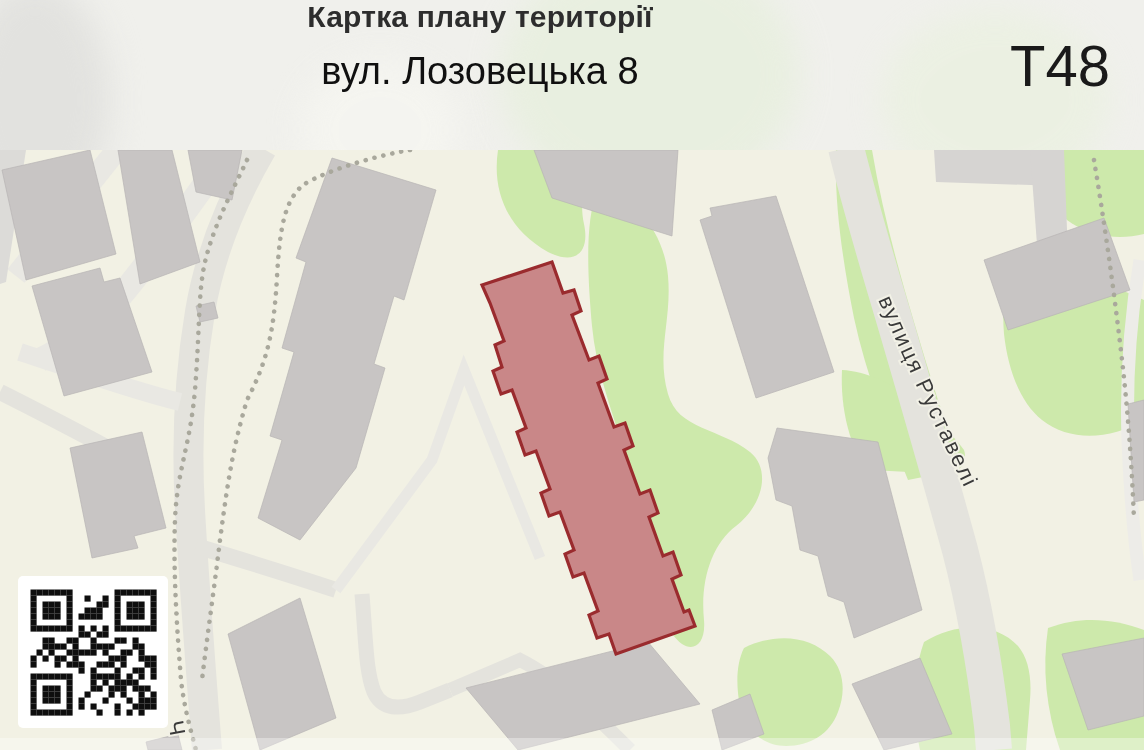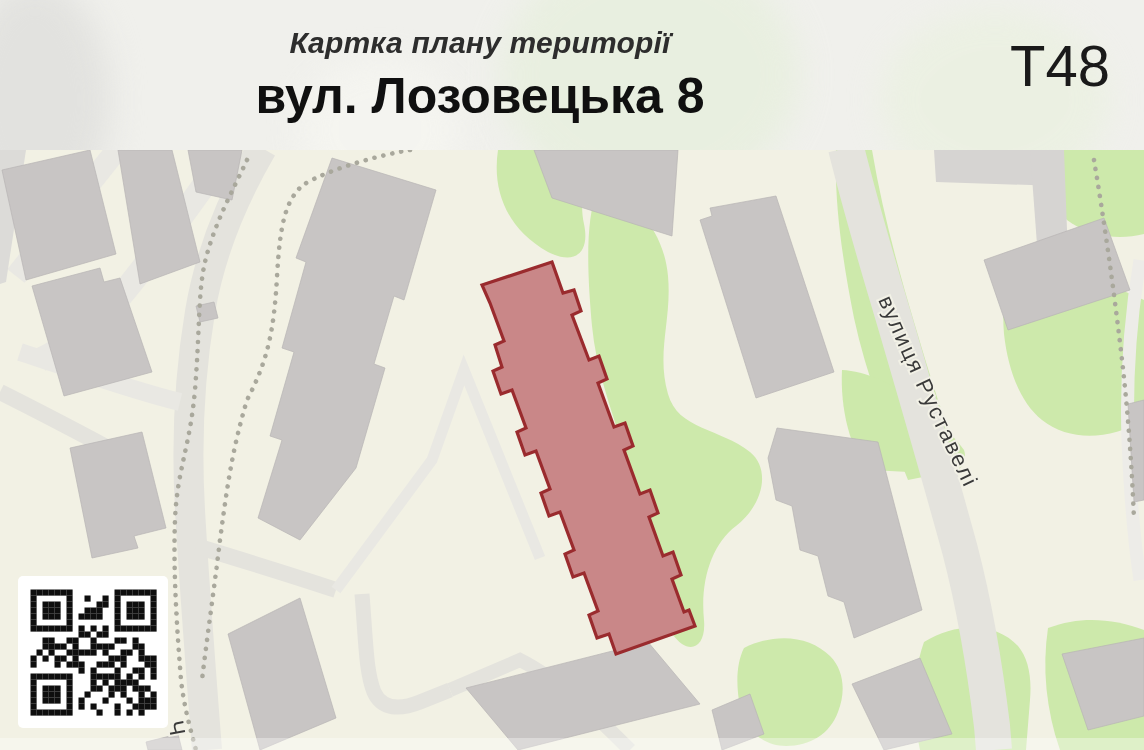--- a/index.html
+++ b/index.html
@@ -10,22 +10,22 @@
   .card{position:relative;width:1144px;height:750px;overflow:hidden;
         background:#f0f0ec;font-family:"Liberation Sans",sans-serif;}
   
   .header{position:absolute;left:0;top:0;width:1144px;height:150px;overflow:hidden;}
   .blob{position:absolute;border-radius:50%;filter:blur(16px);}
   .blob.b1{left:-40px;top:-20px;width:150px;height:240px;background:#e2e2df;}
   .blob.b2{left:500px;top:-50px;width:300px;height:250px;background:#e5efda;opacity:.65;}
   .blob.b3{left:880px;top:10px;width:230px;height:180px;background:#e9f1dd;opacity:.6;}
   .blob.b4{left:300px;top:60px;width:160px;height:140px;background:#f6f6f1;opacity:.8;}
   .titles{position:absolute;left:0;top:0;width:960px;text-align:center;}
-  .hdr-title{margin-top:26px;font-size:30px;font-weight:600;color:#2d2d2d;letter-spacing:.2px;font-style:italic;}
-  .hdr-sub{margin-top:7px;font-size:50px;font-weight:700;color:#101010;}
+  .hdr-title{font-size:30px;font-weight:600;color:#2d2d2d;letter-spacing:.2px;}
+  .hdr-sub{margin-top:16px;font-size:38px;font-weight:400;color:#101010;}
   .sheet-code{position:absolute;top:32px;right:34px;font-size:58px;font-weight:400;color:#1a1a1a;}
   
   .map-wrap{position:absolute;left:0;top:150px;width:1144px;height:600px;}
   svg text{font-family:"Liberation Sans",sans-serif;}
   .green{fill:var(--c-green);}
   .road{fill:none;stroke:var(--c-road);}
   .road-light{fill:none;stroke:#e9e8e3;}
   .road-white{fill:none;stroke:#edece8;}
   .bld{fill:var(--c-bld);stroke:#b8b5b4;stroke-width:.7;}
   .dots{fill:none;stroke:var(--c-dots);stroke-width:4.6;stroke-linecap:round;

